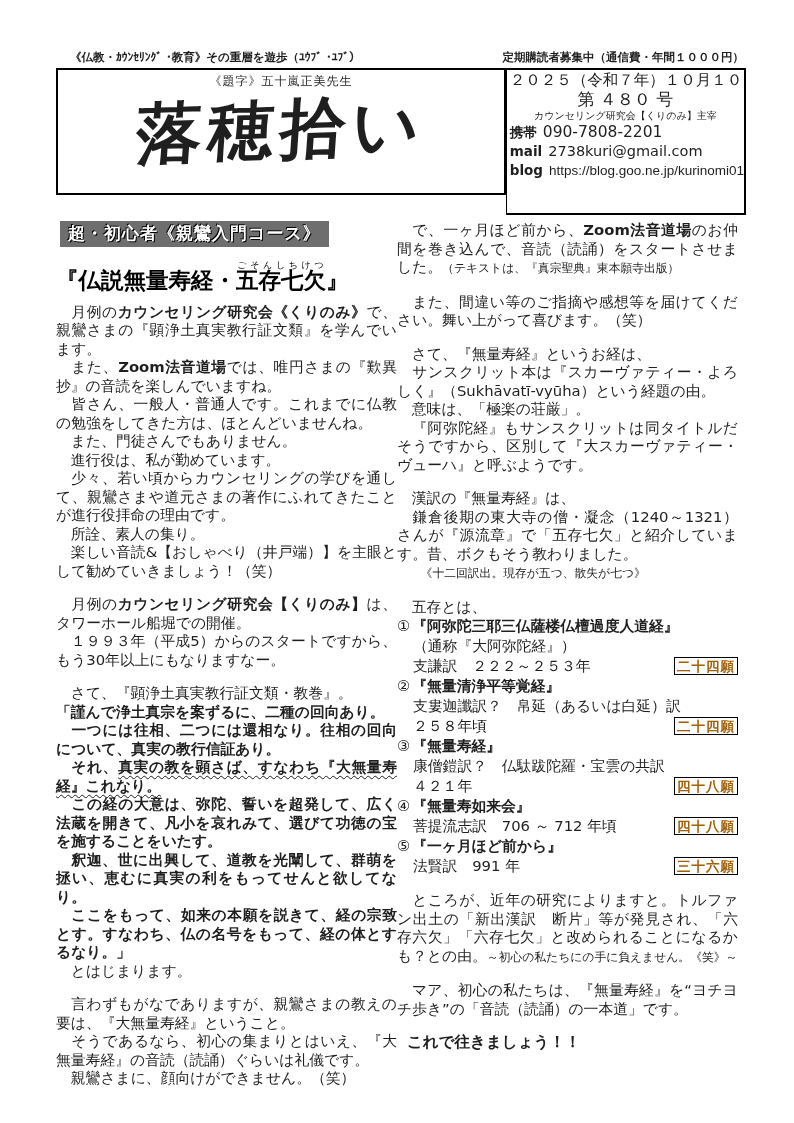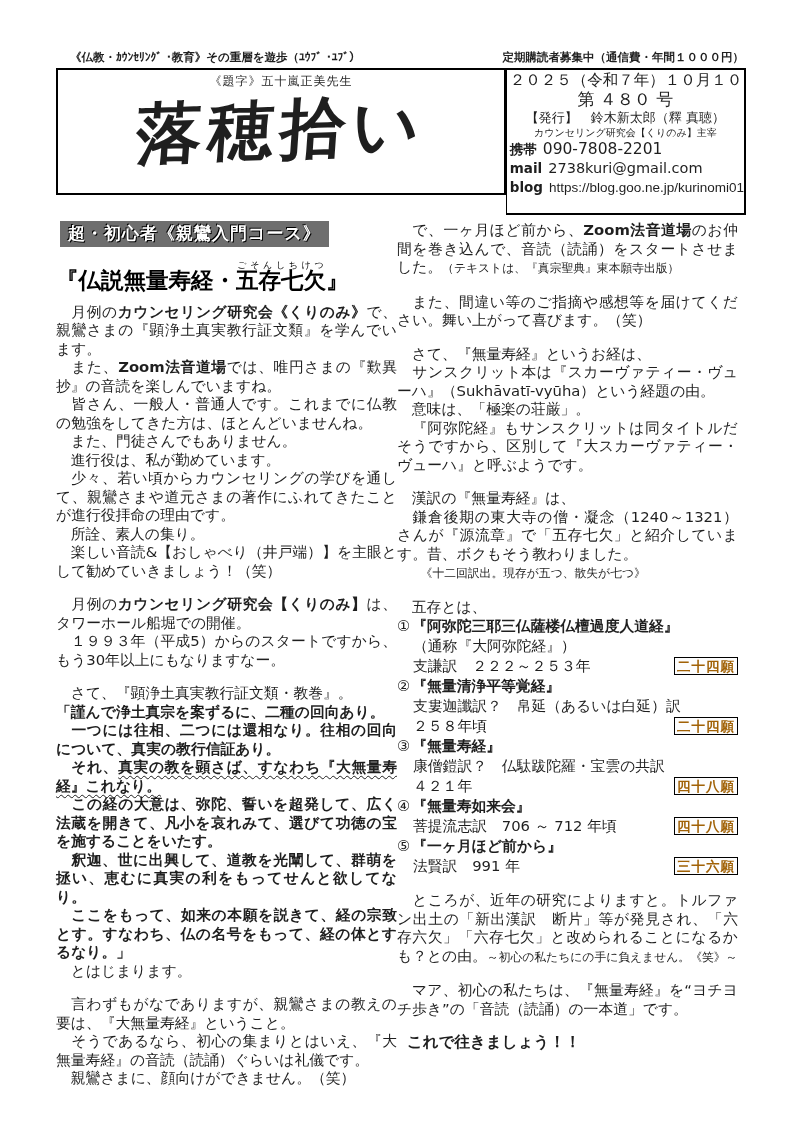--- a/index.html
+++ b/index.html
@@ -68,21 +68,20 @@
   </div>
 
   <div class="header-row">
     <div class="title-box">
       <div class="credit">《題字》五十嵐正美先生</div>
       <div class="calligraphy">落穂拾い</div>
     </div>
     <div class="issue-box">
       <div class="issue-date">２０２５（令和７年）１０月１０日</div>
       <div class="issue-no">第 ４８０ 号</div>
-      <div class="issue-pub">【発行】　鈴木新太郎（釋 真聴）</div>
       <div class="issue-org">カウンセリング研究会【くりのみ】主宰</div>
       <div class="contact-line">
         <b>携帯</b><span>090-7808-2201</span>
       </div>
       <div class="contact-line mail-line">
         <b>mail</b><span>2738kuri@gmail.com</span>
       </div>
       <div class="contact-line">
         <b>blog</b><span class="url">https://blog.goo.ne.jp/kurinomi01</span>
       </div>
@@ -90,21 +89,21 @@
   </div>
 
   <div class="columns">
     <div class="col"><div class="banner">超・初心者《親鸞入門コース》</div><div class="article-title">『仏説無量寿経・<ruby>五存七欠<rt>ごそんしちけつ</rt></ruby>』</div><p><span>　月例の</span><span class="bold">カウンセリング研究会《くりのみ》</span><span>で、親鸞さまの『顕浄土真実教行証文類』を学んでいます。</span></p><p><span>　また、</span><span class="bold">Zoom法音道場</span><span>では、唯円さまの『歎異抄』の音読を楽しんでいますね。</span></p><p><span>　皆さん、一般人・普通人です。これまでに仏教の勉強をしてきた方は、ほとんどいませんね。</span></p><p><span>　また、門徒さんでもありません。</span></p><p><span>　進行役は、私が勤めています。</span></p><p><span>　少々、若い頃からカウンセリングの学びを通して、親鸞さまや道元さまの著作にふれてきたことが進行役拝命の理由です。</span></p><p><span>　所詮、素人の集り。</span></p><p><span>　楽しい音読&amp;【おしゃべり（井戸端）】を主眼として勧めていきましょう！（笑）</span></p><div class="gap"></div><p><span>　月例の</span><span class="bold">カウンセリング研究会【くりのみ】</span><span>は、タワーホール船堀での開催。</span></p><p><span>　１９９３年（平成5）からのスタートですから、もう30年以上にもなりますなー。</span></p><div class="gap"></div><p><span>　さて、『顕浄土真実教行証文類・教巻』。</span></p><p class="quote "><span>「謹んで浄土真宗を案ずるに、二種の回向あり。</span></p><p class="quote "><span>　一つには往相、二つには還相なり。往相の回向について、真実の教行信証あり。</span></p><p class="quote "><span>　それ、</span><span class="wavy">真実の教を顕さば、すなわち『大無量寿経』これなり。</span></p><p class="quote "><span>　この経の大意は、弥陀、誓いを超発して、広く法蔵を開きて、凡小を哀れみて、選びて功徳の宝を施することをいたす。</span></p><p class="quote "><span>　釈迦、世に出興して、道教を光闡して、群萌を拯い、恵むに真実の利をもってせんと欲してなり。</span></p><p class="quote "><span>　ここをもって、如来の本願を説きて、経の宗致とす。すなわち、仏の名号をもって、経の体とするなり。」</span></p><p><span>　とはじまります。</span></p><div class="gap"></div><p><span>　言わずもがなでありますが、親鸞さまの教えの要は、『大無量寿経』ということ。</span></p><p><span>　そうであるなら、初心の集まりとはいえ、『大無量寿経』の音読（読誦）ぐらいは礼儀です。</span></p><p><span>　親鸞さまに、顔向けができません。（笑）</span></p></div>
     <div class="col">
         <p><span>　で、一ヶ月ほど前から、</span><span class="bold">Zoom法音道場</span><span>のお仲間を巻き込んで、音読（読誦）をスタートさせました。</span><span class="small-note">（テキストは、『真宗聖典』東本願寺出版）</span></p>
         <div class="gap"></div>
         <p><span>　また、間違い等のご指摘や感想等を届けてください。舞い上がって喜びます。（笑）</span></p>
         <div class="gap"></div>
         <p><span>　さて、『無量寿経』というお経は、</span></p>
-        <p><span>　サンスクリット本は『スカーヴァティー・ヴューハ』（Sukhāvatī-vyūha）という経題の由。</span></p>
+        <p><span>　サンスクリット本は『スカーヴァティー・よろしく』（Sukhāvatī-vyūha）という経題の由。</span></p>
         <p><span>　意味は、「極楽の荘厳」。</span></p>
         <p><span>　『阿弥陀経』もサンスクリットは同タイトルだそうですから、区別して『大スカーヴァティー・ヴューハ』と呼ぶようです。</span></p>
         <div class="gap"></div>
         <p><span>　漢訳の『無量寿経』は、</span></p>
         <p><span>　鎌倉後期の東大寺の僧・凝念（1240～1321）さんが『源流章』で「五存七欠」と紹介しています。昔、ボクもそう教わりました。</span></p>
         <p><span class="small-note">　　《十二回訳出。現存が五つ、散失が七つ》</span></p>
         <div class="gap"></div>
         <p><span>　五存とは、</span></p>
         <div class="sutra-item">
           <div class="item-title-line"><span class="item-num">①</span><span class="item-title">『阿弥陀三耶三仏薩楼仏檀過度人道経』</span></div>

